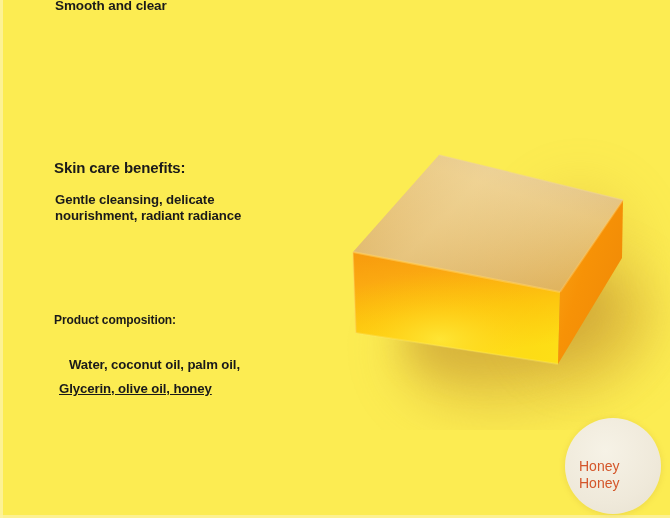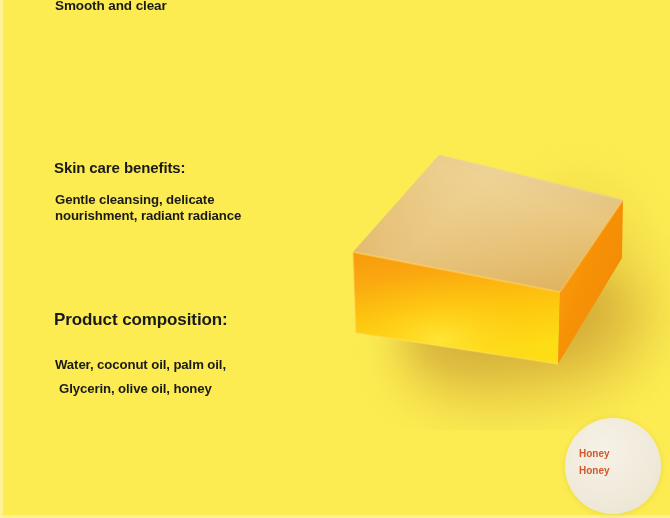--- a/index.html
+++ b/index.html
@@ -62,34 +62,35 @@
   #benefits-body {
     left: 55px;
     top: 192px;
     font-size: 13.2px;
     line-height: 15.5px;
   }
 
   #composition-heading {
     left: 54px;
     top: 309px;
-    font-size: 17px;
+    font-size: 12px;
     line-height: 22px;
   }
   #composition-body-1 {
-    left: 55px;
+    left: 69px;
     top: 357px;
     font-size: 13.2px;
     line-height: 15.5px;
   }
   #composition-body-2 {
     left: 59px;
     top: 381px;
     font-size: 13.2px;
     line-height: 15.5px;
+    text-decoration: underline;
   }
 
   
   #soap-photo {
     position: absolute;
     left: 330px;
     top: 130px;
     width: 340px;
     height: 300px;
   }
@@ -102,24 +103,24 @@
     top: 418px;
     width: 96px;
     height: 96px;
     border-radius: 50%;
     background: radial-gradient(circle at 42% 34%, #f6f2e6 0%, #efe9da 62%, #e8e1d0 100%);
     box-shadow: 0 1px 6px rgba(160,120,40,.18);
   }
   #badge-text {
     position: absolute;
     left: 14px;
-    top: 28px;
+    top: 40px;
     color: #d4562a;
-    font-size: 10px;
-    font-weight: bold;
+    font-size: 14px;
+    font-weight: normal;
     line-height: 16.5px;
     white-space: pre-line;
   }
 </style>
 </head>
 <body>
 
 <div id="poster">
 
   <div id="edge-left"></div>

